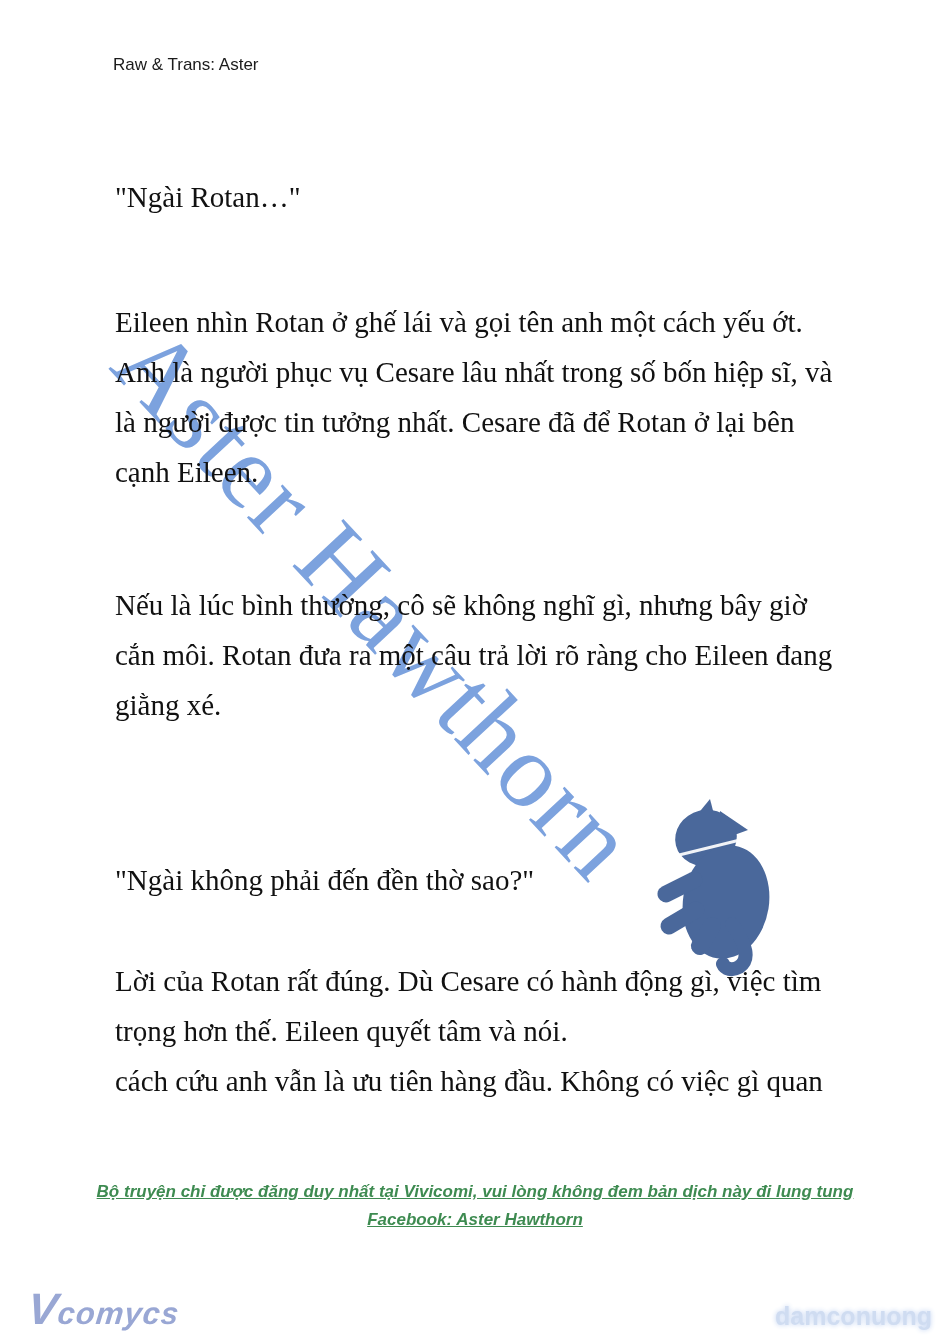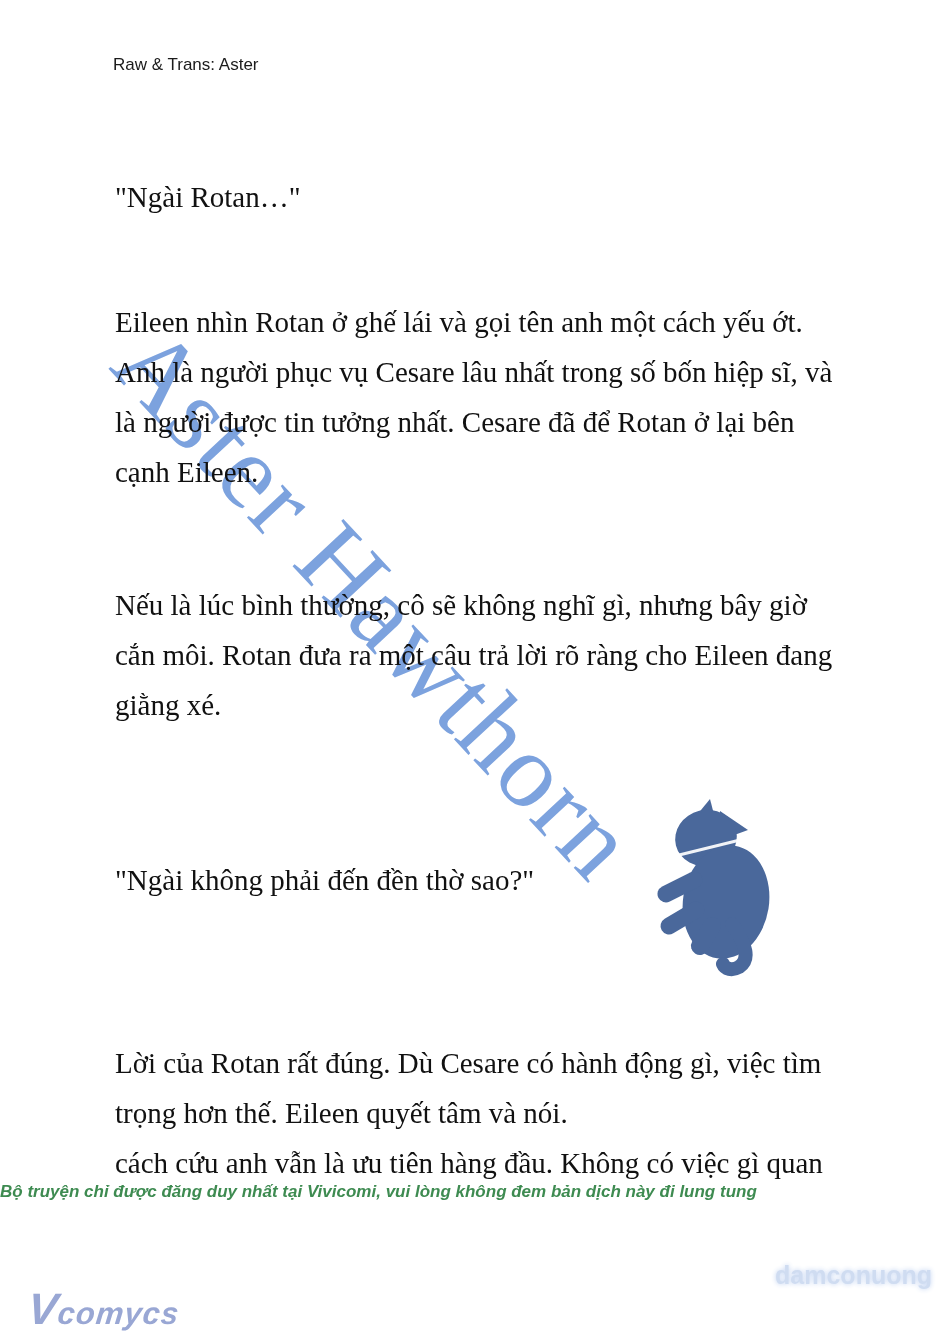--- a/index.html
+++ b/index.html
@@ -40,50 +40,51 @@
   .textblock {
     position:absolute; left:115px; width:730px;
     font-size:29px; line-height:50px;
     z-index:2;
   }
   .textblock .line { white-space:nowrap; }
   .q1 { top:172px; }
   .p1 { top:297px; }
   .p2 { top:580px; }
   .q2 { top:855px; }
-  .p3 { top:1038px; }
+  .p3 { top:956px; }
   .cat {
     position:absolute; left:656px; top:797px;
     width:118px; height:180px;
     z-index:2;
   }
   .cat .solid { fill:var(--cat_blue); }
   .cat .limb  { stroke:var(--cat_blue); fill:none; }
   .cat .gap   { stroke:#ffffff; fill:none; opacity:.92; }
   .footer {
     position:absolute; left:0; top:1178px; width:950px;
-    text-align:left;
+    text-align:center;
     font-family:"Liberation Sans", sans-serif;
     font-style:italic; font-weight:bold;
     font-size:17px; line-height:27.5px;
     color:var(--footer_green);
     z-index:3;
+    text-decoration:underline;
   }
   .vcomycs {
     position:absolute; left:28px; top:1284px;
     font-family:"Liberation Sans", sans-serif;
     font-style:italic; font-weight:bold;
     font-size:31px; letter-spacing:1px;
     color:var(--logo_blue);
     transform:skewX(-6deg);
     z-index:3;
   }
   .vcomycs::first-letter { font-size:44px; }
   .corner-wm {
-    position:absolute; right:18px; top:1261px;
+    position:absolute; right:18px; top:1302px;
     font-family:"Liberation Sans", sans-serif;
     font-weight:bold; font-size:25px;
     color:var(--corner_blue);
     text-shadow:0 0 5px rgba(185,205,240,0.95), 0 0 2px #ffffff;
     z-index:3;
   }
 </style>
 </head>
 <body>
 
@@ -127,19 +128,20 @@
     <ellipse class="solid" cx="70" cy="105" rx="43" ry="57" transform="rotate(9 70 105)"></ellipse>
     <line class="limb" x1="38" y1="83" x2="10" y2="97" stroke-width="17" stroke-linecap="round"></line>
     <line class="limb" x1="40" y1="113" x2="13" y2="129" stroke-width="17" stroke-linecap="round"></line>
     <line class="limb" x1="56" y1="129" x2="44" y2="149" stroke-width="18" stroke-linecap="round"></line>
     <path class="limb" d="M 76,127 C 91,148 94,163 83,170 C 76,174 69,172 67,167" stroke-width="14" stroke-linecap="round"></path>
     <line class="gap" x1="15" y1="60" x2="84" y2="43" stroke-width="3" stroke-linecap="round"></line>
   </svg>
 
   <div class="footer">
     <div>Bộ truyện chỉ được đăng duy nhất tại Vivicomi, vui lòng không đem bản dịch này đi lung tung</div>
+    <div>Facebook: Aster Hawthorn</div>
   </div>
 
   <div class="vcomycs">Vcomycs</div>
 
   <div class="corner-wm">damconuong</div>
 
 </div>
 
 </body></html>

